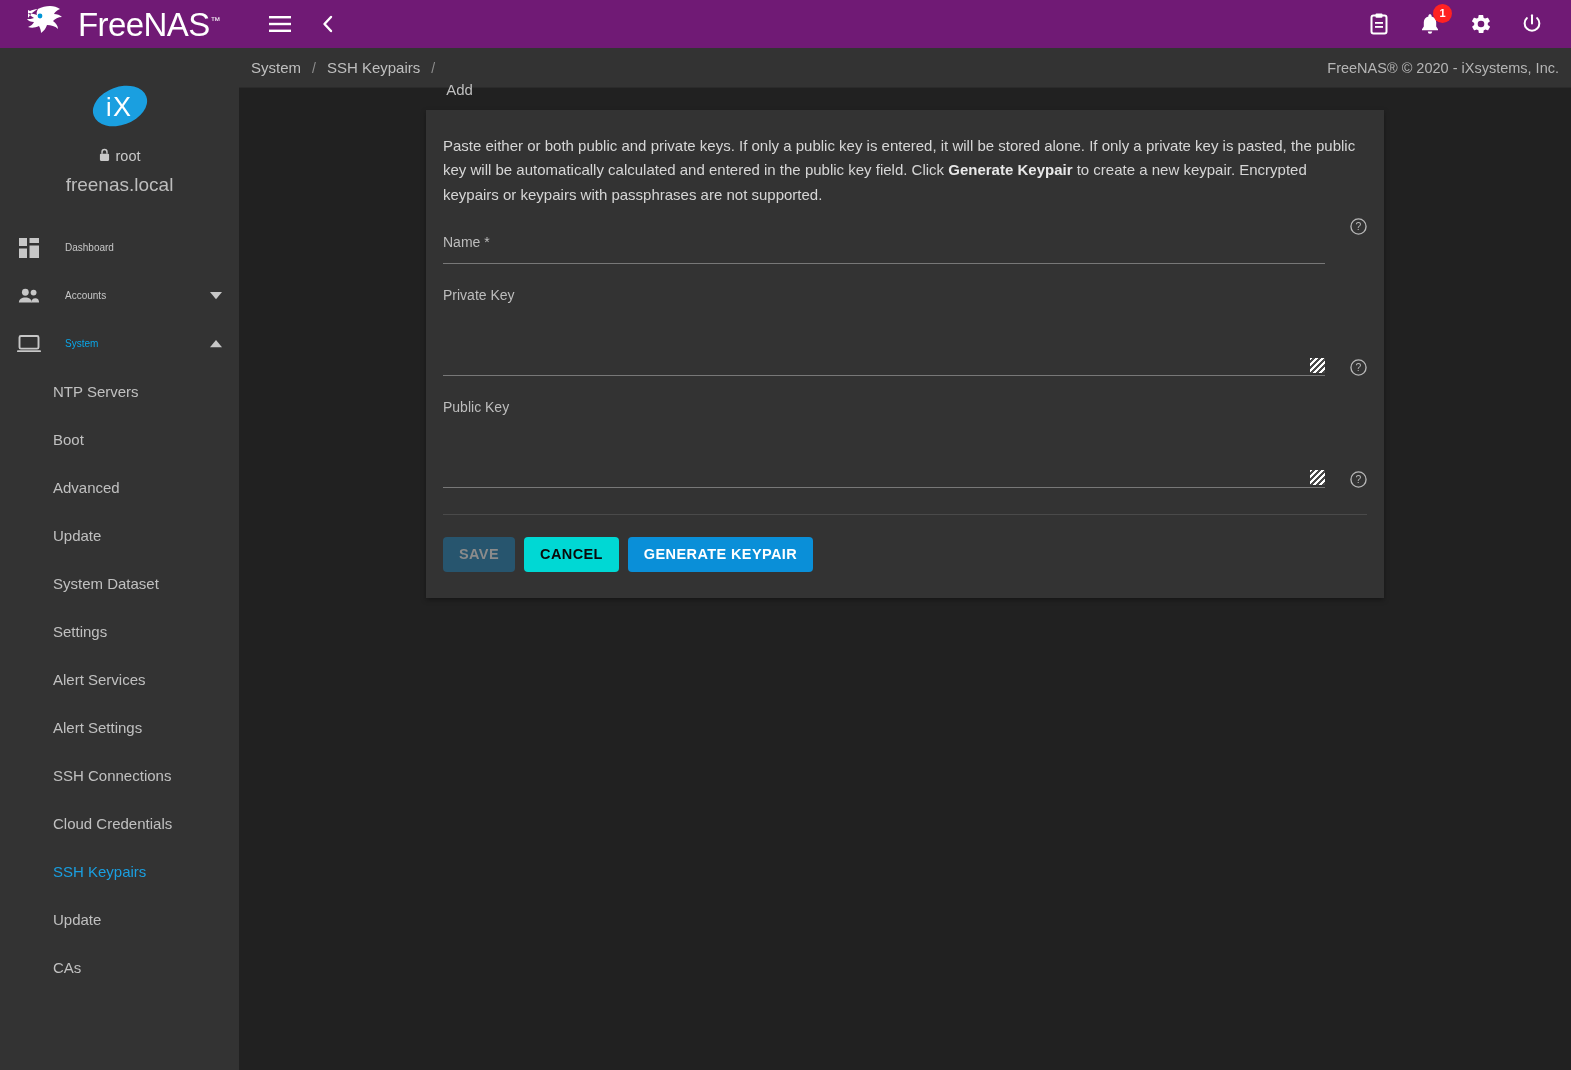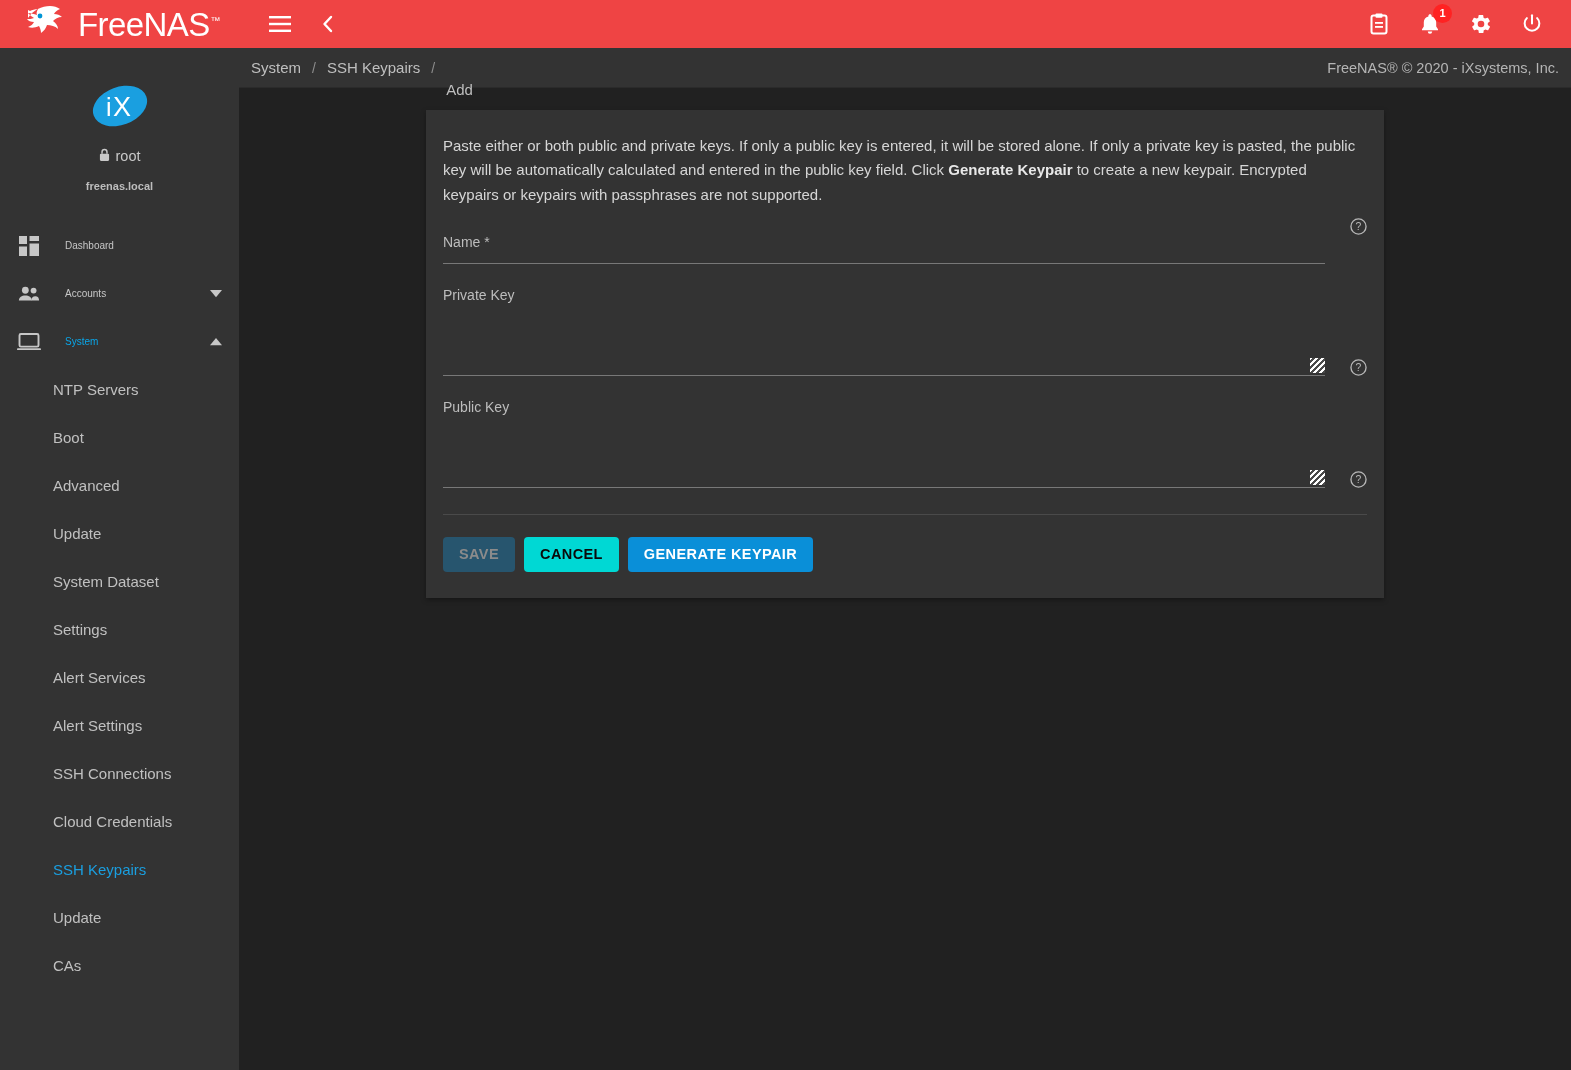--- a/index.html
+++ b/index.html
@@ -15,21 +15,21 @@
     width: 1571px;
     height: 1070px;
     display: flex;
     flex-direction: column;
   }
 
   
   .topbar {
     height: 48px;
     flex: 0 0 48px;
-    background: #ef4444;
+    background: #701a75;
     display: flex;
     align-items: stretch;
     justify-content: flex-end;
   }
   .brand {
     width: 239px;
     flex: 0 0 239px;
     display: flex;
     align-items: center;
     justify-content: center;
@@ -103,27 +103,26 @@
     position: relative;
   }
   .user-name {
     color: #c9c9c9;
     font-size: 14.5px;
     display: flex;
     align-items: center;
     justify-content: center;
     gap: 6px;
     line-height: 1;
-    margin-bottom: 16px;
+    margin-bottom: 10px;
   }
   .user-host {
     color: #bdbdbd;
-    font-size: 11px;
+    font-size: 19px;
     line-height: 1;
-    font-weight: bold;
   }
   .nav { margin-top: 16px; }
   .nav-item {
     height: 48px;
     display: flex;
     align-items: center;
     padding: 0 14px 0 12px;
     cursor: pointer;
     color: #c7c7c7;
     font-size: 10px;

